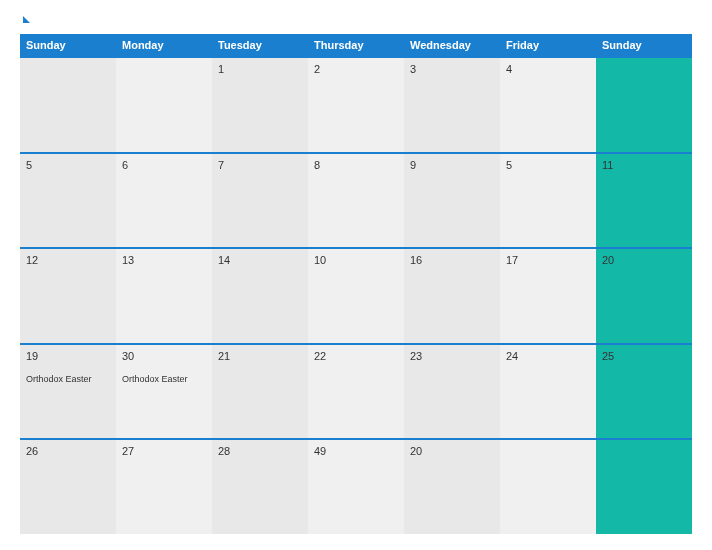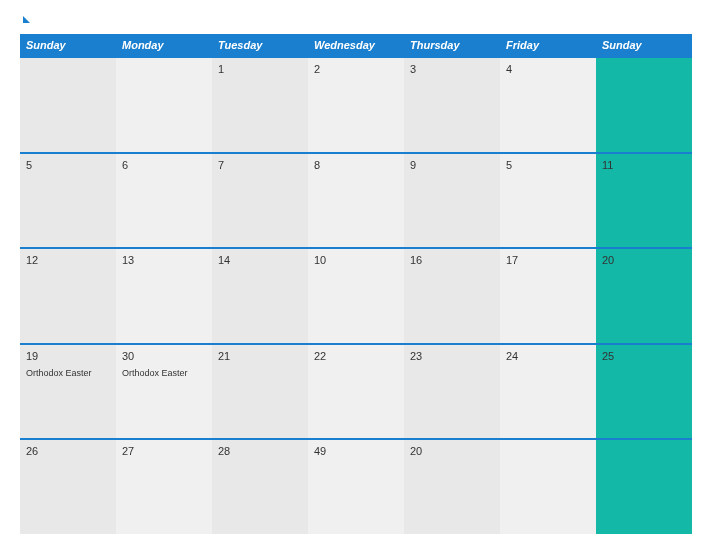--- a/index.html
+++ b/index.html
@@ -72,21 +72,20 @@
     .calendar {
       flex: 1;
       display: flex;
       flex-direction: column;
     }
     
     .day-headers {
       display: grid;
       grid-template-columns: repeat(7, 1fr);
       background: #1a7fcf;
-      font-style: italic;
     }
     .day-header {
       color: #fff;
       font-size: 11px;
       font-weight: bold;
       padding: 5px 6px;
       text-align: left;
     }
     
     .weeks {
@@ -119,21 +118,21 @@
     .day-cell.col-5 { background: #f0f0f0; }
     .day-cell.col-6 { background: #14b8a6; }
     .day-num {
       font-size: 11px;
       color: #333;
       font-weight: normal;
     }
     .day-event {
       font-size: 9px;
       color: #333;
-      margin-top: 6px;
+      margin-top: 12px;
       line-height: 1.3;
     }
     .day-cell.empty .day-num {
       color: transparent;
     }
   </style>
 </head>
 <body>
 
 <div class="page">
@@ -148,22 +147,22 @@
     </div>
     <h1 class="calendar-title"></h1>
     <span class="country-label"></span>
   </div>
 
   <div class="calendar">
     <div class="day-headers">
     <div class="day-header">Sunday</div>
         <div class="day-header">Monday</div>
         <div class="day-header">Tuesday</div>
+        <div class="day-header">Thursday</div>
         <div class="day-header">Wednesday</div>
-        <div class="day-header">Thursday</div>
         <div class="day-header">Friday</div>
         <div class="day-header">Sunday</div>
       </div>
     <div class="weeks">
     <div class="week-row">
           <div class="day-cell col-0 empty">
             <div class="day-num"></div>
           </div>
           <div class="day-cell col-1 empty">
             <div class="day-num"></div>

